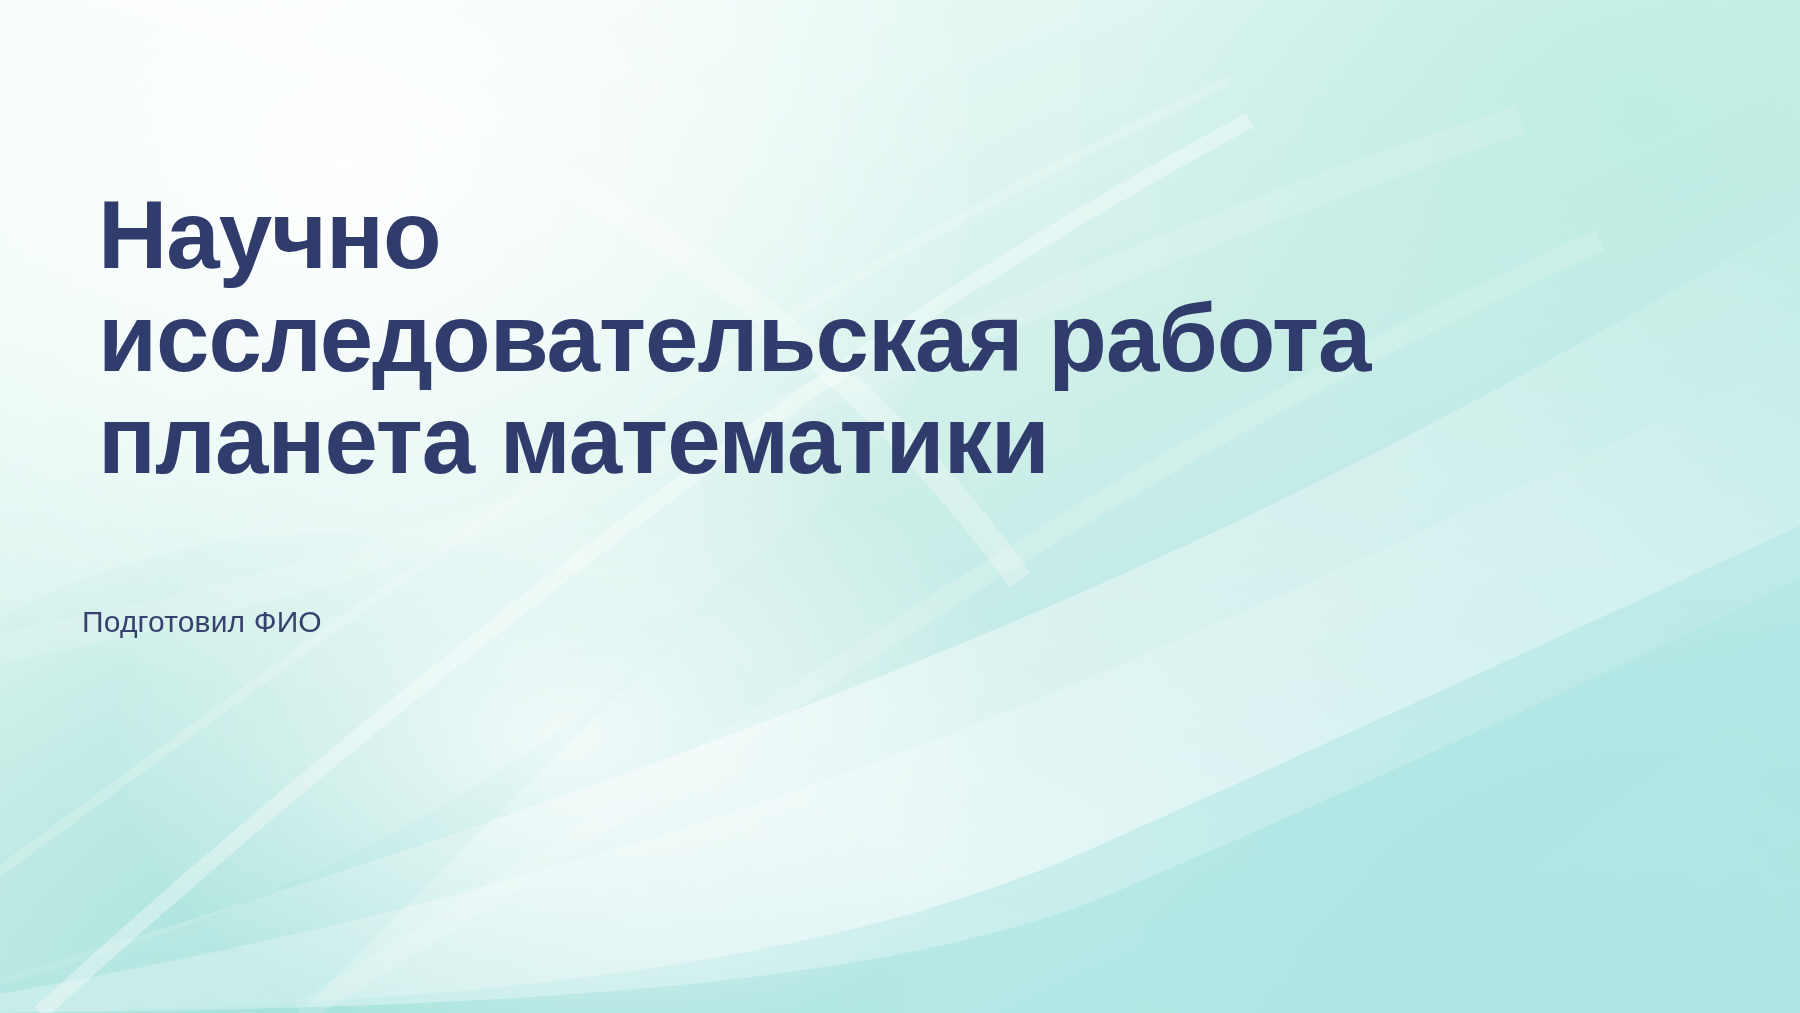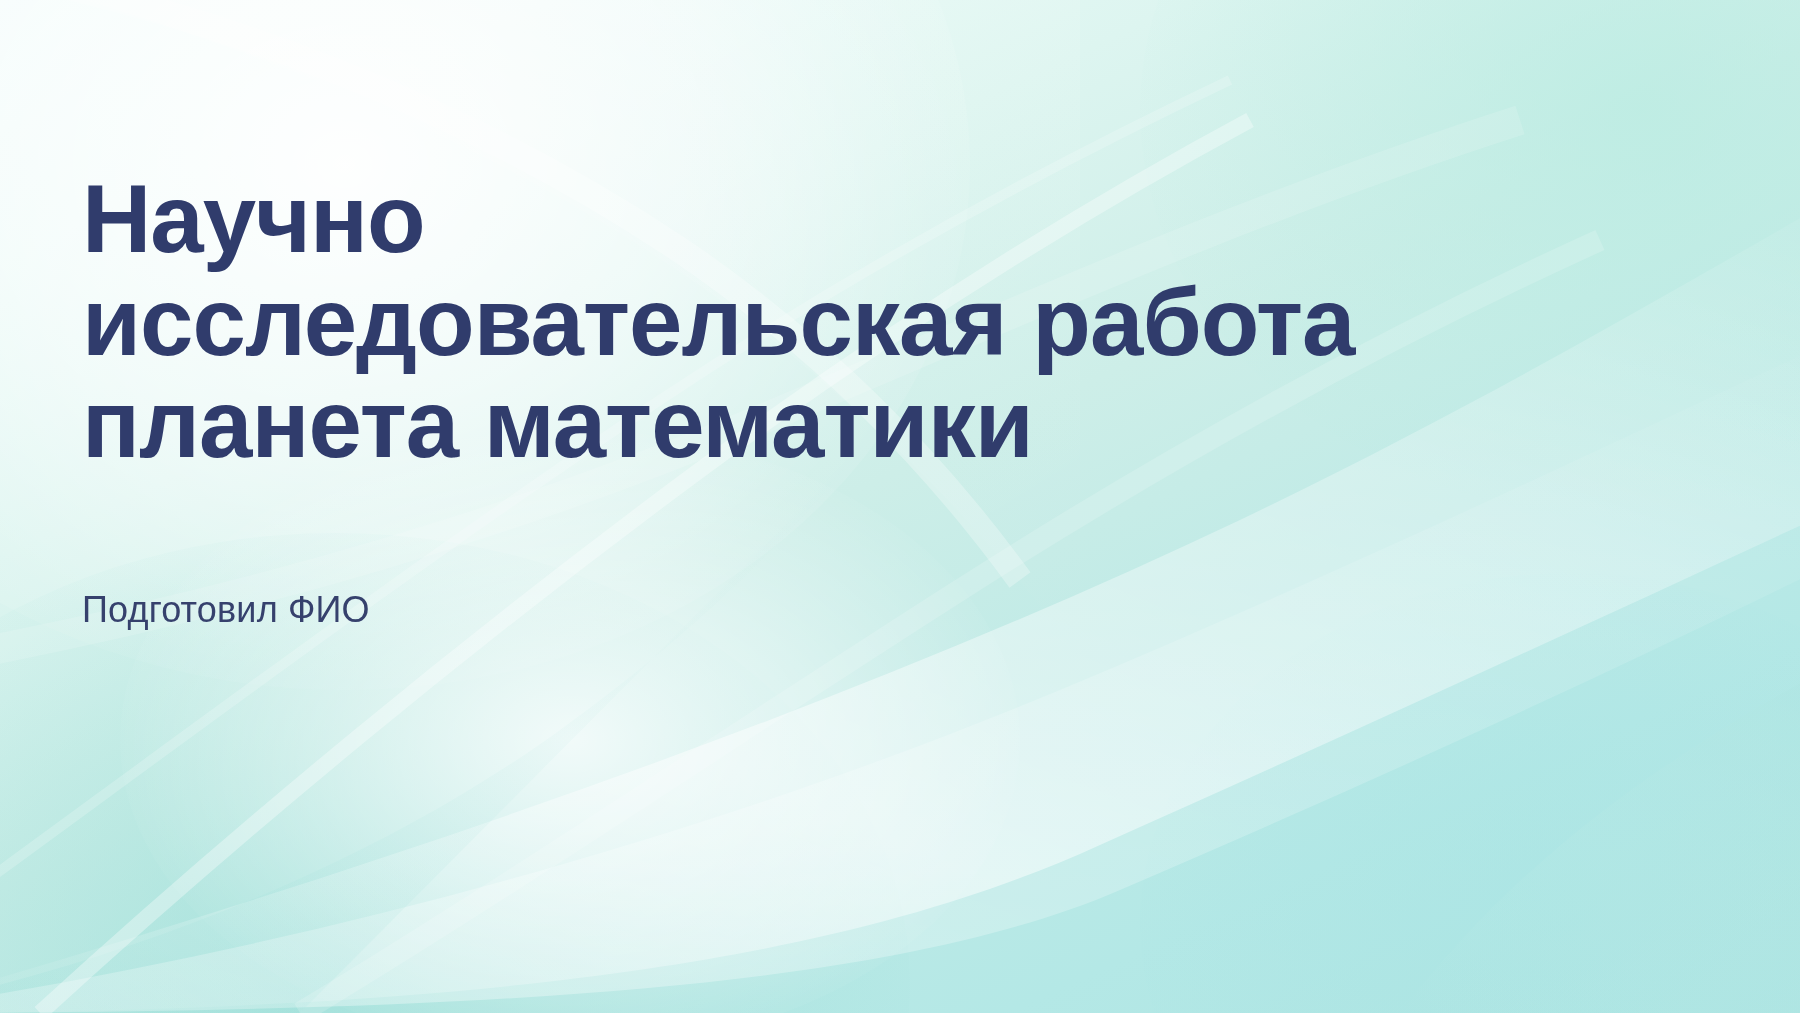--- a/index.html
+++ b/index.html
@@ -90,33 +90,33 @@
   
   .content {
     position: absolute;
     left: 82px;
     top: 168px;
     width: 1320px;
     z-index: 5;
   }
 
   .slide-title {
-    margin: 0;
+    margin: 16px;
     font-size: 96px;
     line-height: 1.07;
     font-weight: 700;
     letter-spacing: -0.01em;
     color: #303c6c;
     max-width: 1290px;
     text-rendering: optimizeLegibility;
   }
 
   .slide-subtitle {
     margin: 112px 0 0 0;
-    font-size: 36px;
+    font-size: 30px;
     line-height: 1.2;
     font-weight: 400;
     letter-spacing: 0.005em;
     color: #36416d;
   }
 </style>
 </head>
 <body>
 
 <div id="slide">

